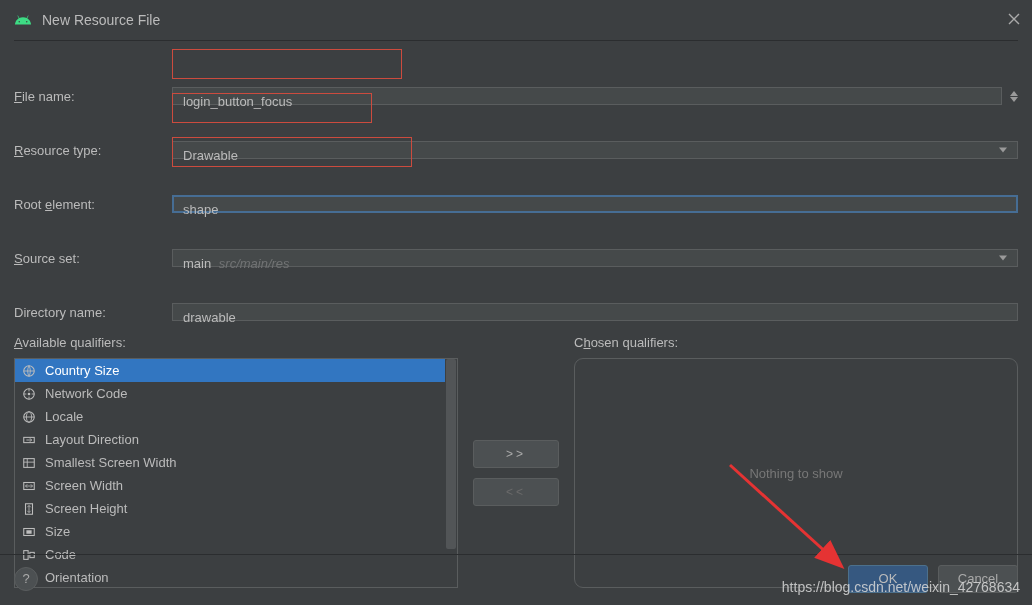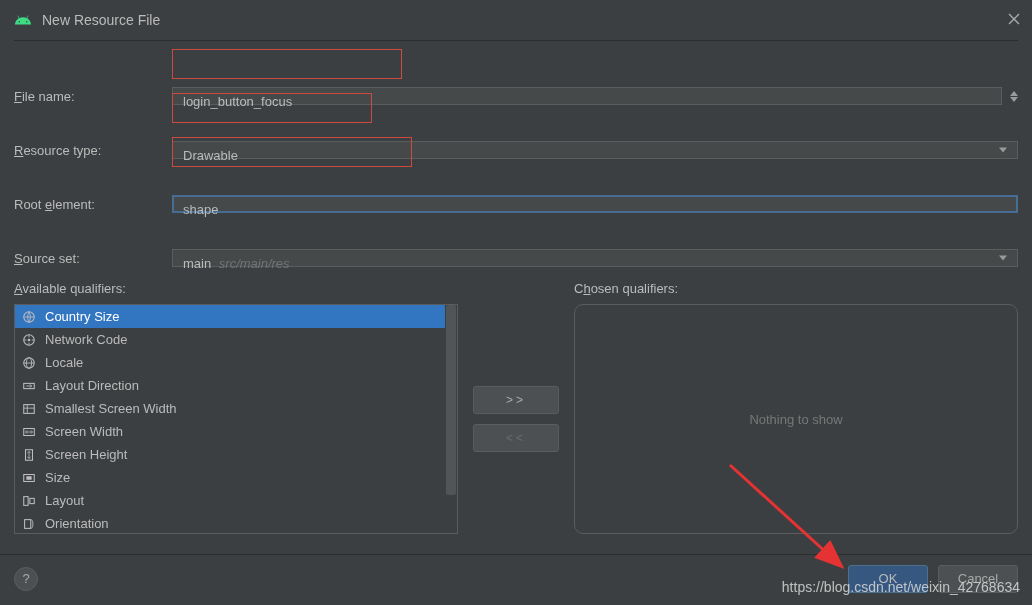--- a/index.html
+++ b/index.html
@@ -272,20 +272,26 @@
 
   <div class="form-row">
     <div class="form-label"><u>S</u>ource set:</div>
     <div class="input dropdown">
       <span>main</span>
       <span class="input-hint">src/main/res</span>
       <span class="chevron-down"></span>
     </div>
   </div>
 
+  <div class="form-row">
+    <div class="form-label">Directory name:</div>
+    <div class="input">
+      <span>drawable</span>
+    </div>
+  </div>
 
 </div>
 
 <div class="qualifiers">
   <div class="qualifiers-col">
     <div class="qualifiers-header"><u>A</u>vailable qualifiers:</div>
     <div class="list-box" id="avail-list">
       <div class="list-item selected">
           <span class="q-icon">
             <svg width="14" height="14" viewBox="0 0 16 16">
@@ -360,21 +366,21 @@
           </span>
           <span>Size</span>
         </div>
         <div class="list-item">
           <span class="q-icon">
             <svg width="14" height="14" viewBox="0 0 16 16">
               <rect x="2" y="3" width="5" height="10" fill="none" stroke="#bdbdbd" stroke-width="1.2"></rect>
               <rect x="9" y="5" width="5" height="6" fill="none" stroke="#bdbdbd" stroke-width="1.2"></rect>
             </svg>
           </span>
-          <span>Layout</span>
+          <span>Code</span>
         </div>
         <div class="list-item">
           <span class="q-icon">
             <svg width="14" height="14" viewBox="0 0 16 16">
               <rect x="3" y="3" width="7" height="10" fill="none" stroke="#bdbdbd" stroke-width="1.2"></rect>
               <path d="M11 3c2 2 2 8 0 10" stroke="#bdbdbd" fill="none" stroke-width="1"></path>
             </svg>
           </span>
           <span>Orientation</span>
         </div>

